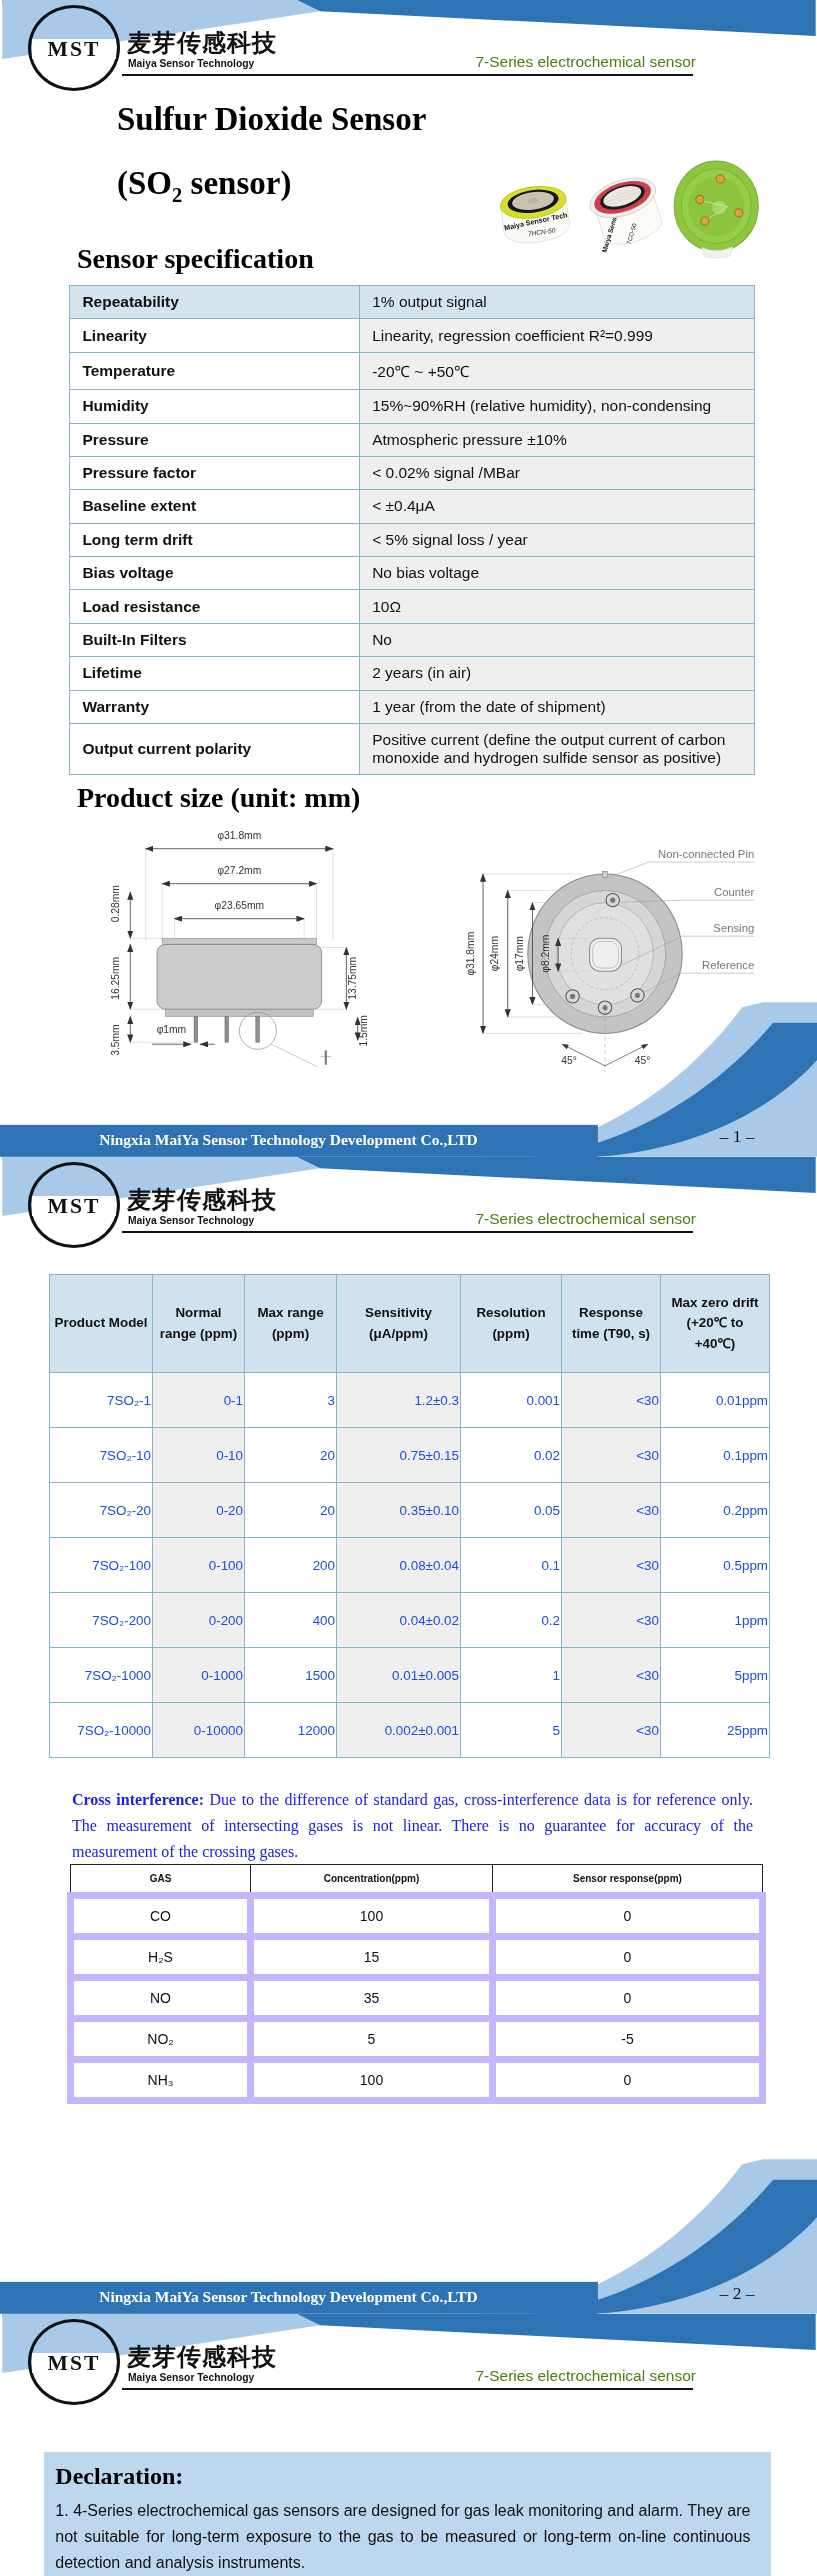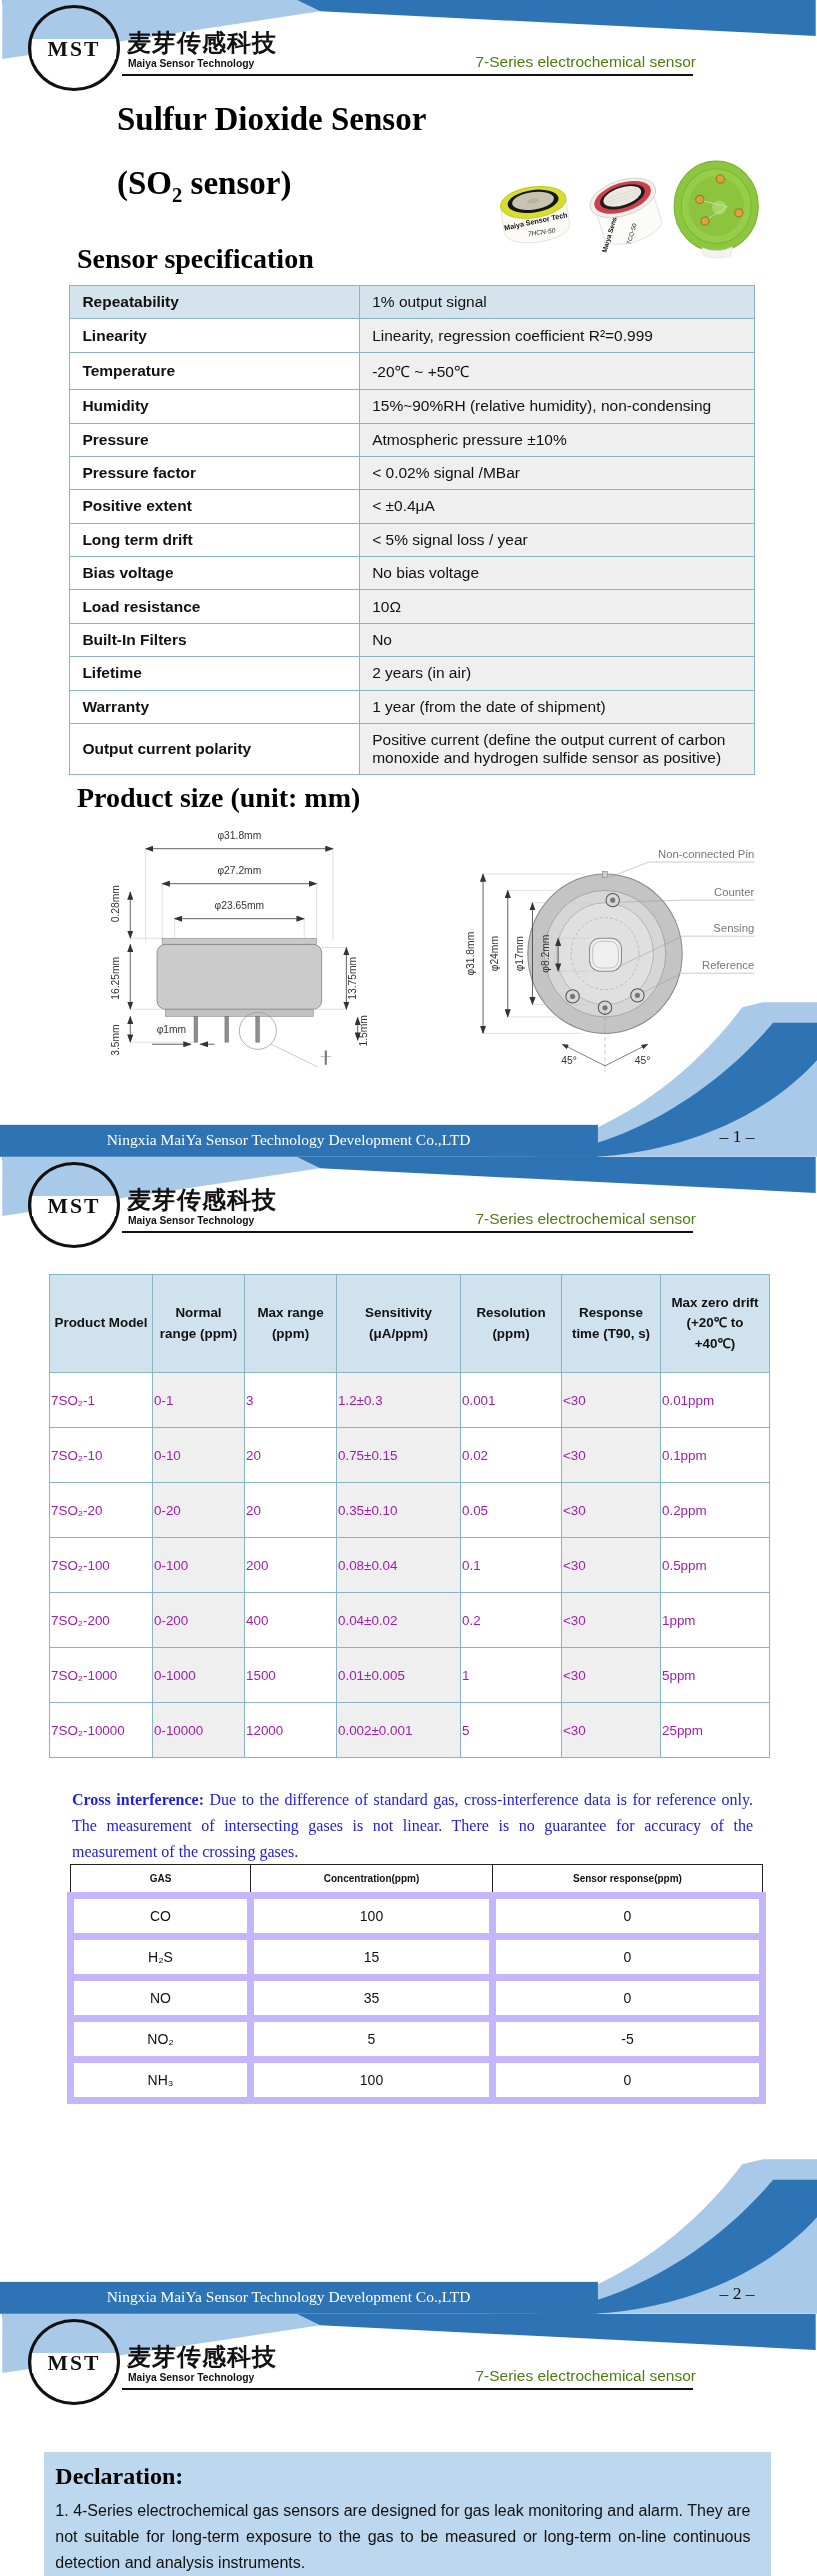--- a/index.html
+++ b/index.html
@@ -13,41 +13,41 @@
   .logo-ellipse{position:absolute;left:28px;top:5.2px;width:92px;height:86px;border:3.1px solid #111;border-radius:50%;box-sizing:border-box;}
   .logo-band{position:absolute;left:32px;top:39px;width:84px;height:19.6px;background:#fff;}
   .logo-mst{position:absolute;left:32px;top:37px;width:84px;height:21.6px;font-family:"Liberation Serif",serif;font-weight:bold;font-size:21.6px;letter-spacing:2.1px;text-align:center;color:#111;}
   .logo-cn{position:absolute;left:127px;top:27px;font-size:24px;font-weight:bold;color:#111;letter-spacing:1px;}
   .logo-en{position:absolute;left:128px;top:58px;font-size:10.3px;font-weight:bold;color:#111;}
   .hdr-series{position:absolute;left:433px;top:53px;width:263px;text-align:right;font-size:15.5px;color:#4d7c0f;}
   .hdr-rule{position:absolute;left:122px;top:74px;width:571px;height:1.5px;background:#111;}
 
   
   .ftr-svg{position:absolute;left:0;bottom:0;}
-  .ftr-company{position:absolute;left:0;bottom:8.2px;width:577px;text-align:center;color:#fff;font-family:"Liberation Serif",serif;font-weight:normal;font-size:15.5px;margin-top:12px;}
+  .ftr-company{position:absolute;left:0;bottom:8.2px;width:577px;text-align:center;color:#fff;font-family:"Liberation Serif",serif;font-weight:bold;font-size:15.5px;margin-top:12px;}
   .ftr-page{position:absolute;left:701px;bottom:10.3px;width:72px;text-align:center;color:#111;font-family:"Liberation Serif",serif;font-size:17.5px;}
 
   
   .p1-title{position:absolute;left:117px;font-family:"Liberation Serif",serif;font-weight:bold;color:#000;font-size:33px;}
   .p1-title sub{font-size:20.6px;}
   .sec-head{position:absolute;left:77px;font-family:"Liberation Serif",serif;font-weight:bold;font-size:28px;color:#000;}
   .photos{position:absolute;left:487px;top:152px;width:278px;height:170px;}
   .photo{position:absolute;}
 
   table.spec{position:absolute;left:69px;top:285px;width:686px;border-collapse:collapse;table-layout:fixed;}
   table.spec td{border:1px solid #87b5c6;font-size:15.5px;color:#111;padding:7.2px 12.4px;vertical-align:middle;}
   table.spec{border:1.5px solid #5f9cb4;}
   td.spec-label{width:264px;font-weight:bold;background:#fff;}
   td.spec-value{background:#efefef;}
   tr.row-first td{background:#d5e3ec !important;}
 
   
   table.model{position:absolute;left:49px;top:117px;width:719px;border-collapse:collapse;table-layout:fixed;border:1.5px solid #5f9cb4;}
   table.model th{background:#cfe2ed;font-size:13.4px;font-weight:bold;color:#111;border:1px solid #87b5c6;padding:17.5px 4.1px;line-height:1.55;}
-  table.model td{font-size:13.4px;color:#a21caf;border:1px solid #87b5c6;text-align:left;height:52px;background:#fff;}
+  table.model td{font-size:13.4px;color:#1d4ed8;border:1px solid #87b5c6;text-align:right;height:52px;background:#fff;}
   table.model td.shade{background:#efeff0;margin-top:28px;}
 
   .cross{position:absolute;left:72px;top:630px;width:681px;font-family:"Liberation Serif",serif;font-size:16px;line-height:1.62;color:#2121dd;text-align:justify;}
   .cross-title{font-weight:bold;}
 
   table.gas{position:absolute;left:67px;top:707px;width:693px;border-collapse:collapse;table-layout:fixed;border:1.5px solid #222;}
   table.gas th{font-size:10px;font-weight:bold;border:1px solid #222;padding:8.2px 3.1px;background:#fff;color:#111;}
   table.gas td{font-size:14px;border:7px solid #c4b5fd;text-align:center;height:32px;background:#fff;color:#111;}
 
   
@@ -157,21 +157,21 @@
         </tr>
         <tr>
           <td class="spec-label">Pressure</td>
           <td class="spec-value">Atmospheric pressure ±10%</td>
         </tr>
         <tr>
           <td class="spec-label">Pressure factor</td>
           <td class="spec-value">&lt; 0.02% signal /MBar</td>
         </tr>
         <tr>
-          <td class="spec-label">Positive extent</td>
+          <td class="spec-label">Baseline extent</td>
           <td class="spec-value">&lt; ±0.4μA</td>
         </tr>
         <tr>
           <td class="spec-label">Long term drift</td>
           <td class="spec-value">&lt; 5% signal loss / year</td>
         </tr>
         <tr>
           <td class="spec-label">Bias voltage</td>
           <td class="spec-value">No bias voltage</td>
         </tr>

